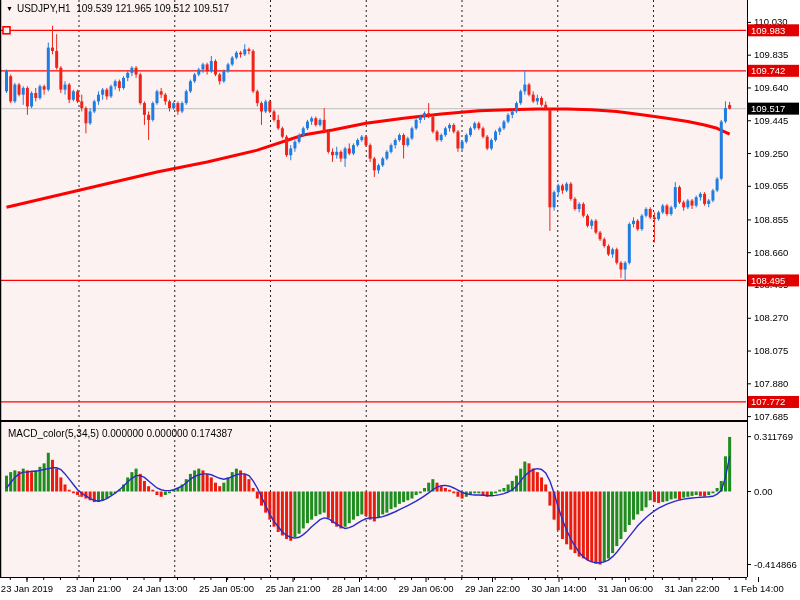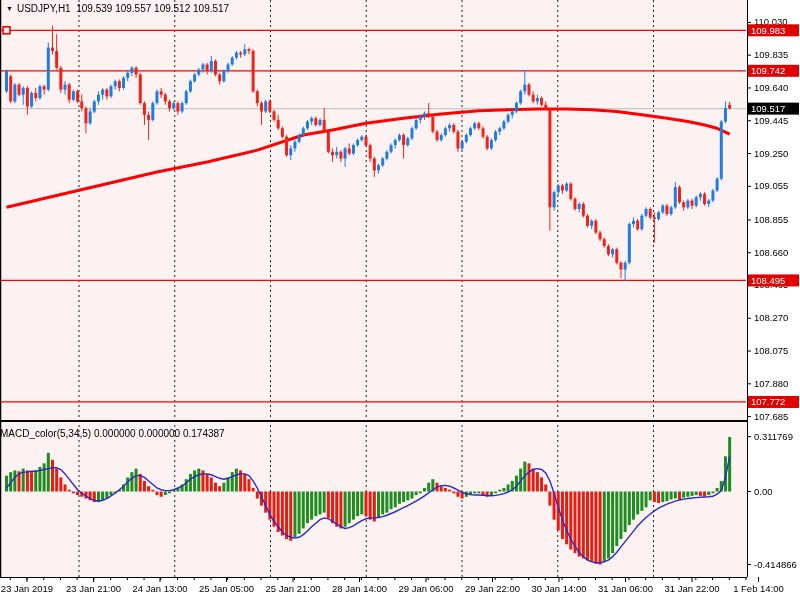--- a/index.html
+++ b/index.html
@@ -1,21 +1,21 @@
 <!DOCTYPE html>
 <html><head>
 <meta charset="utf-8">
 <style>
   html,body{margin:0;padding:0;background:#fff;}
   #root{position:relative;width:800px;height:600px;background:#ffffff;overflow:hidden;
         font-family:"Liberation Sans", sans-serif;}
   #chartsvg{position:absolute;left:0;top:0;}
   .title-row{position:absolute;left:6px;top:3px;font-size:10px;color:#000;white-space:nowrap;}
   .title-row .tri{font-size:7px;position:relative;top:-1px;margin-right:4px;}
-  .macd-row{position:absolute;left:0;top:428px;font-size:10px;color:#000;white-space:nowrap;}
+  .macd-row{position:absolute;left:8px;top:428px;font-size:10px;color:#000;white-space:nowrap;}
   text{font-family:"Liberation Sans", sans-serif;}
 </style>
 </head>
 <body>
 
 <div id="root">
   <svg id="chartsvg" width="800" height="600">
       <rect x="0" y="0" width="747" height="577" fill="#FDF2F2"></rect>
       <line x1="79" y1="0" x2="79" y2="577" stroke="#222222" stroke-width="1" stroke-dasharray="2,3"></line>
       <line x1="174.75" y1="0" x2="174.75" y2="577" stroke="#222222" stroke-width="1" stroke-dasharray="2,3"></line>
@@ -664,18 +664,18 @@
       <line x1="559" y1="577" x2="559" y2="582" stroke="#000" stroke-width="1"></line>
       <text x="559" y="592" font-size="9.5px" fill="#000000" text-anchor="middle">30 Jan 14:00</text>
       <line x1="625.5" y1="577" x2="625.5" y2="582" stroke="#000" stroke-width="1"></line>
       <text x="625.5" y="592" font-size="9.5px" fill="#000000" text-anchor="middle">31 Jan 06:00</text>
       <line x1="692" y1="577" x2="692" y2="582" stroke="#000" stroke-width="1"></line>
       <text x="692" y="592" font-size="9.5px" fill="#000000" text-anchor="middle">31 Jan 22:00</text>
       <line x1="758.5" y1="577" x2="758.5" y2="582" stroke="#000" stroke-width="1"></line>
       <text x="758.5" y="592" font-size="9.5px" fill="#000000" text-anchor="middle">1 Feb 14:00</text>
     </svg>
   <div class="title-row">
-    <span class="tri">▼</span><span>USDJPY,H1</span>&nbsp;&nbsp;<span>109.539 109.557 109.512 109.517</span>
+    <span class="tri">▼</span><span>USDJPY,H1</span>&nbsp;&nbsp;<span>109.539 121.965 109.512 109.517</span>
   </div>
   <div class="macd-row">
     <span>MACD_color(5,34,5)</span>&nbsp;<span>0.000000 0.000000 0.174387</span>
   </div>
 </div>
 
 </body></html>

